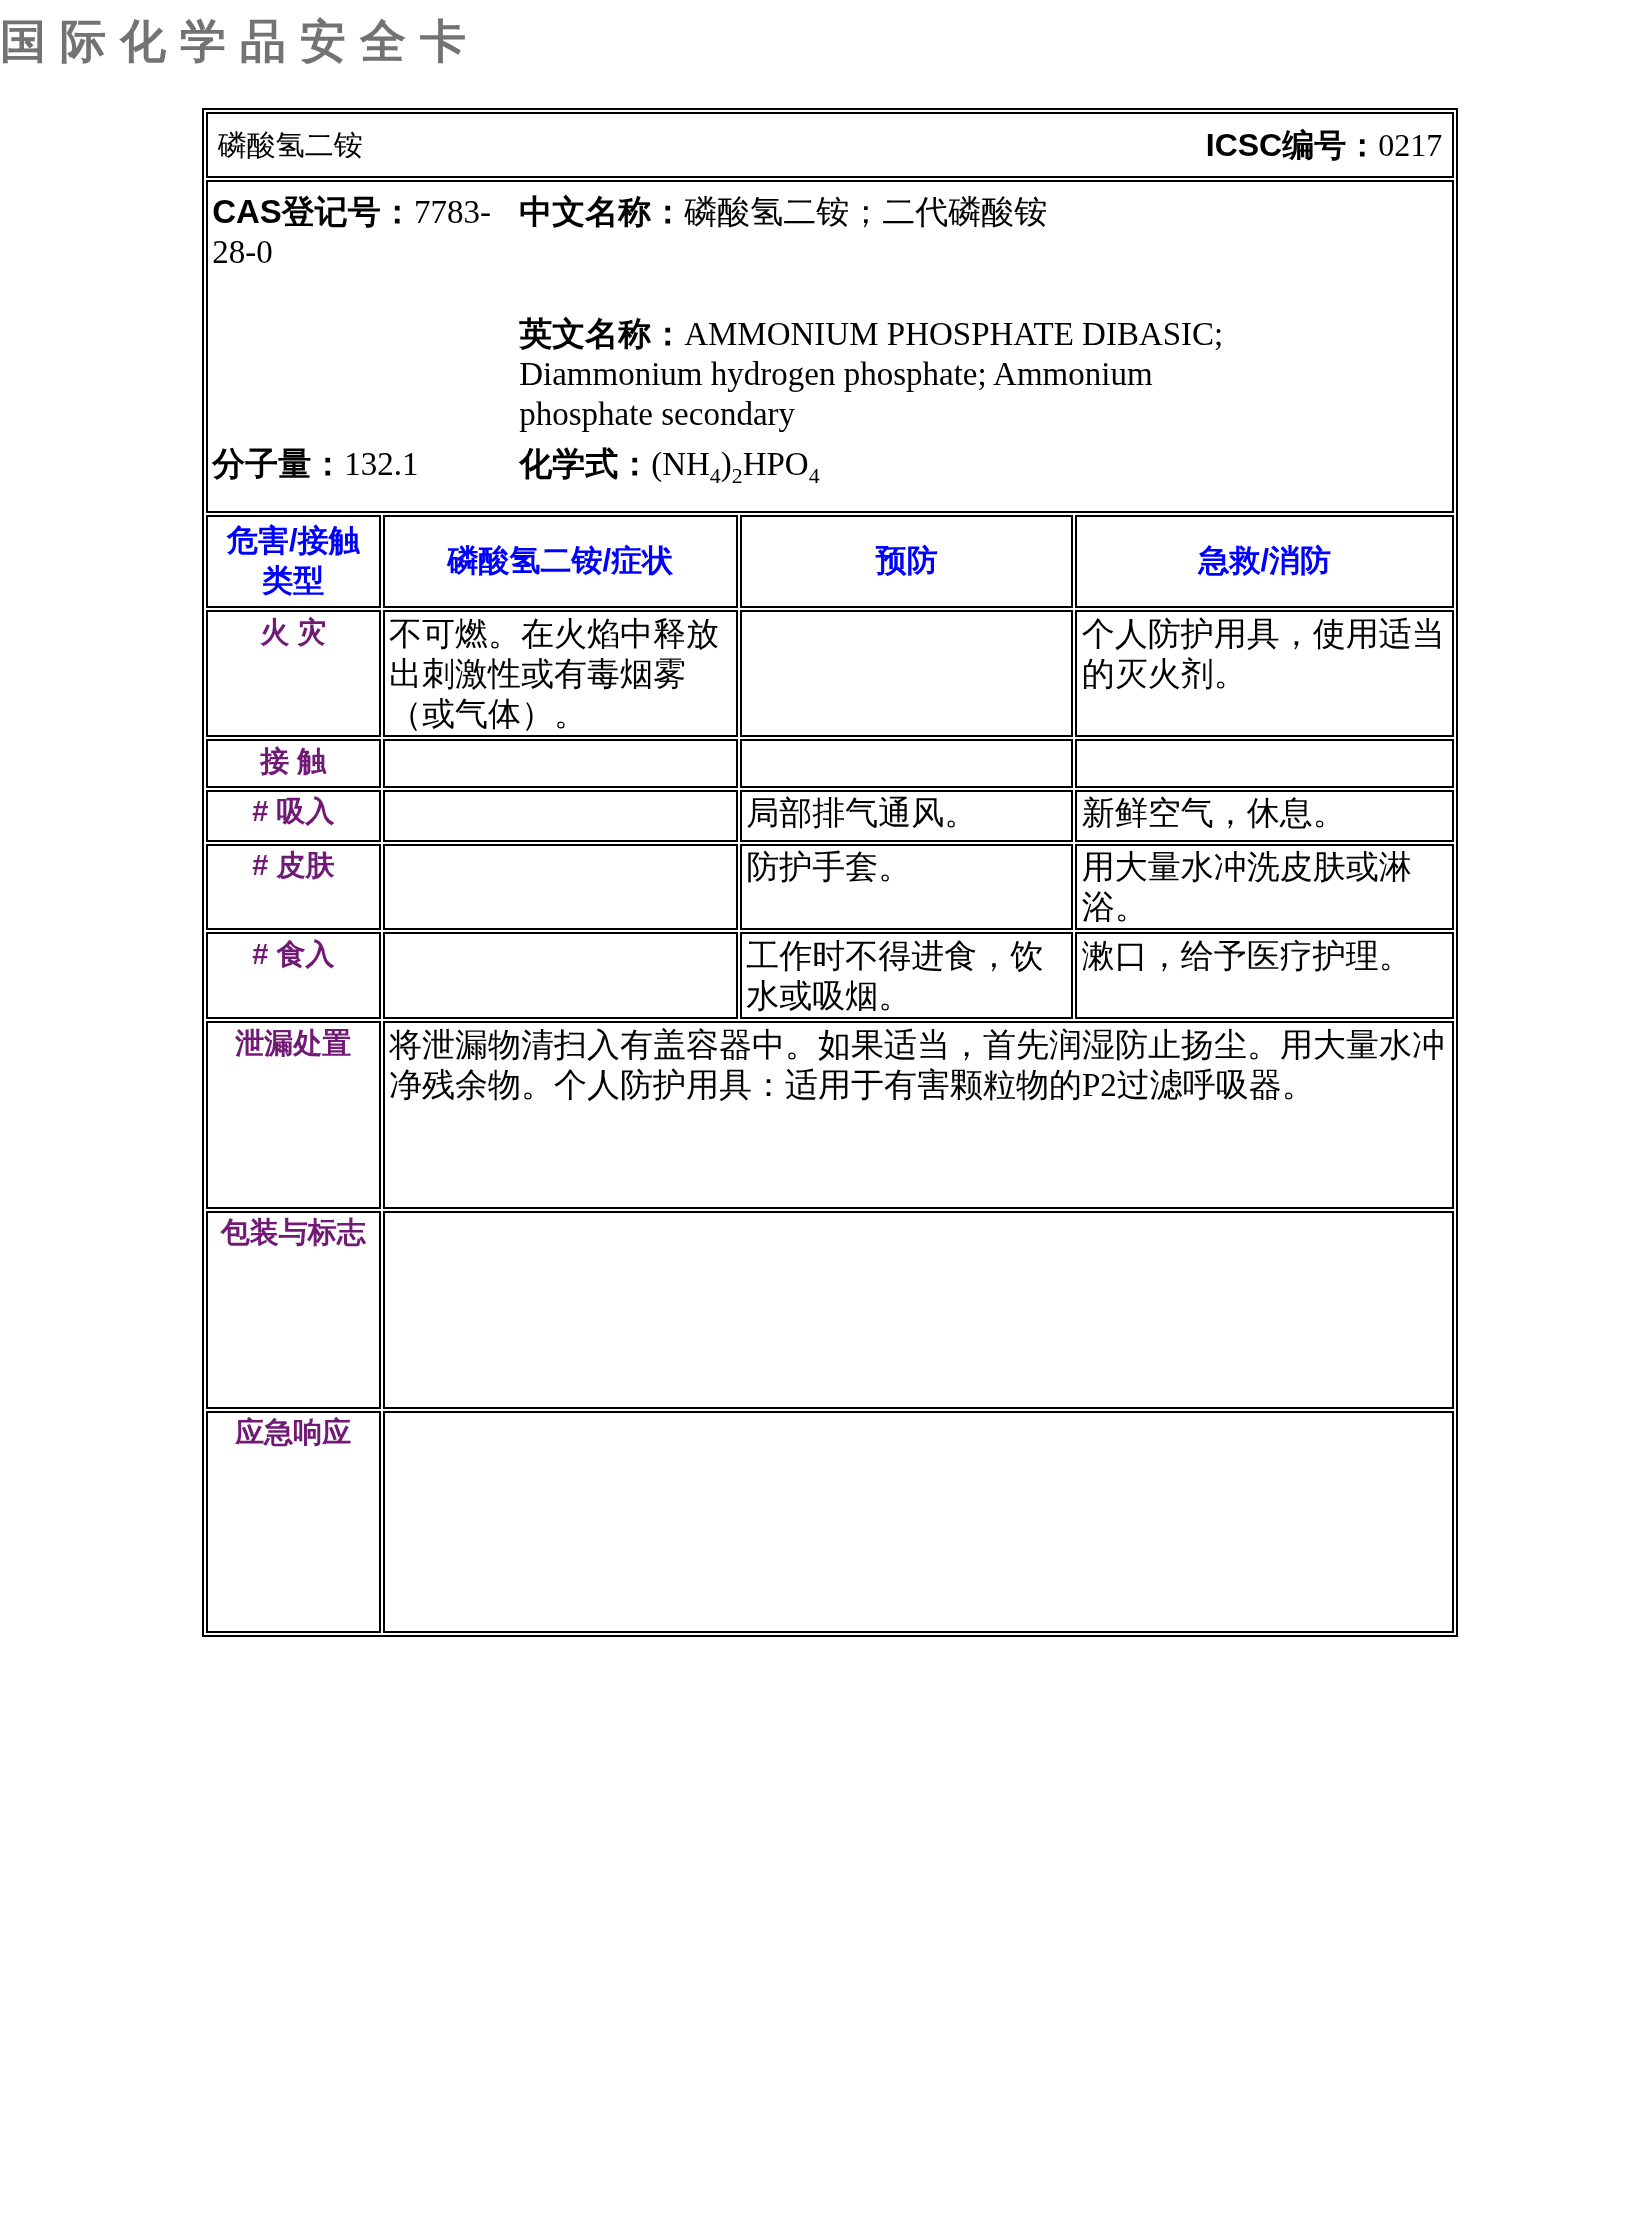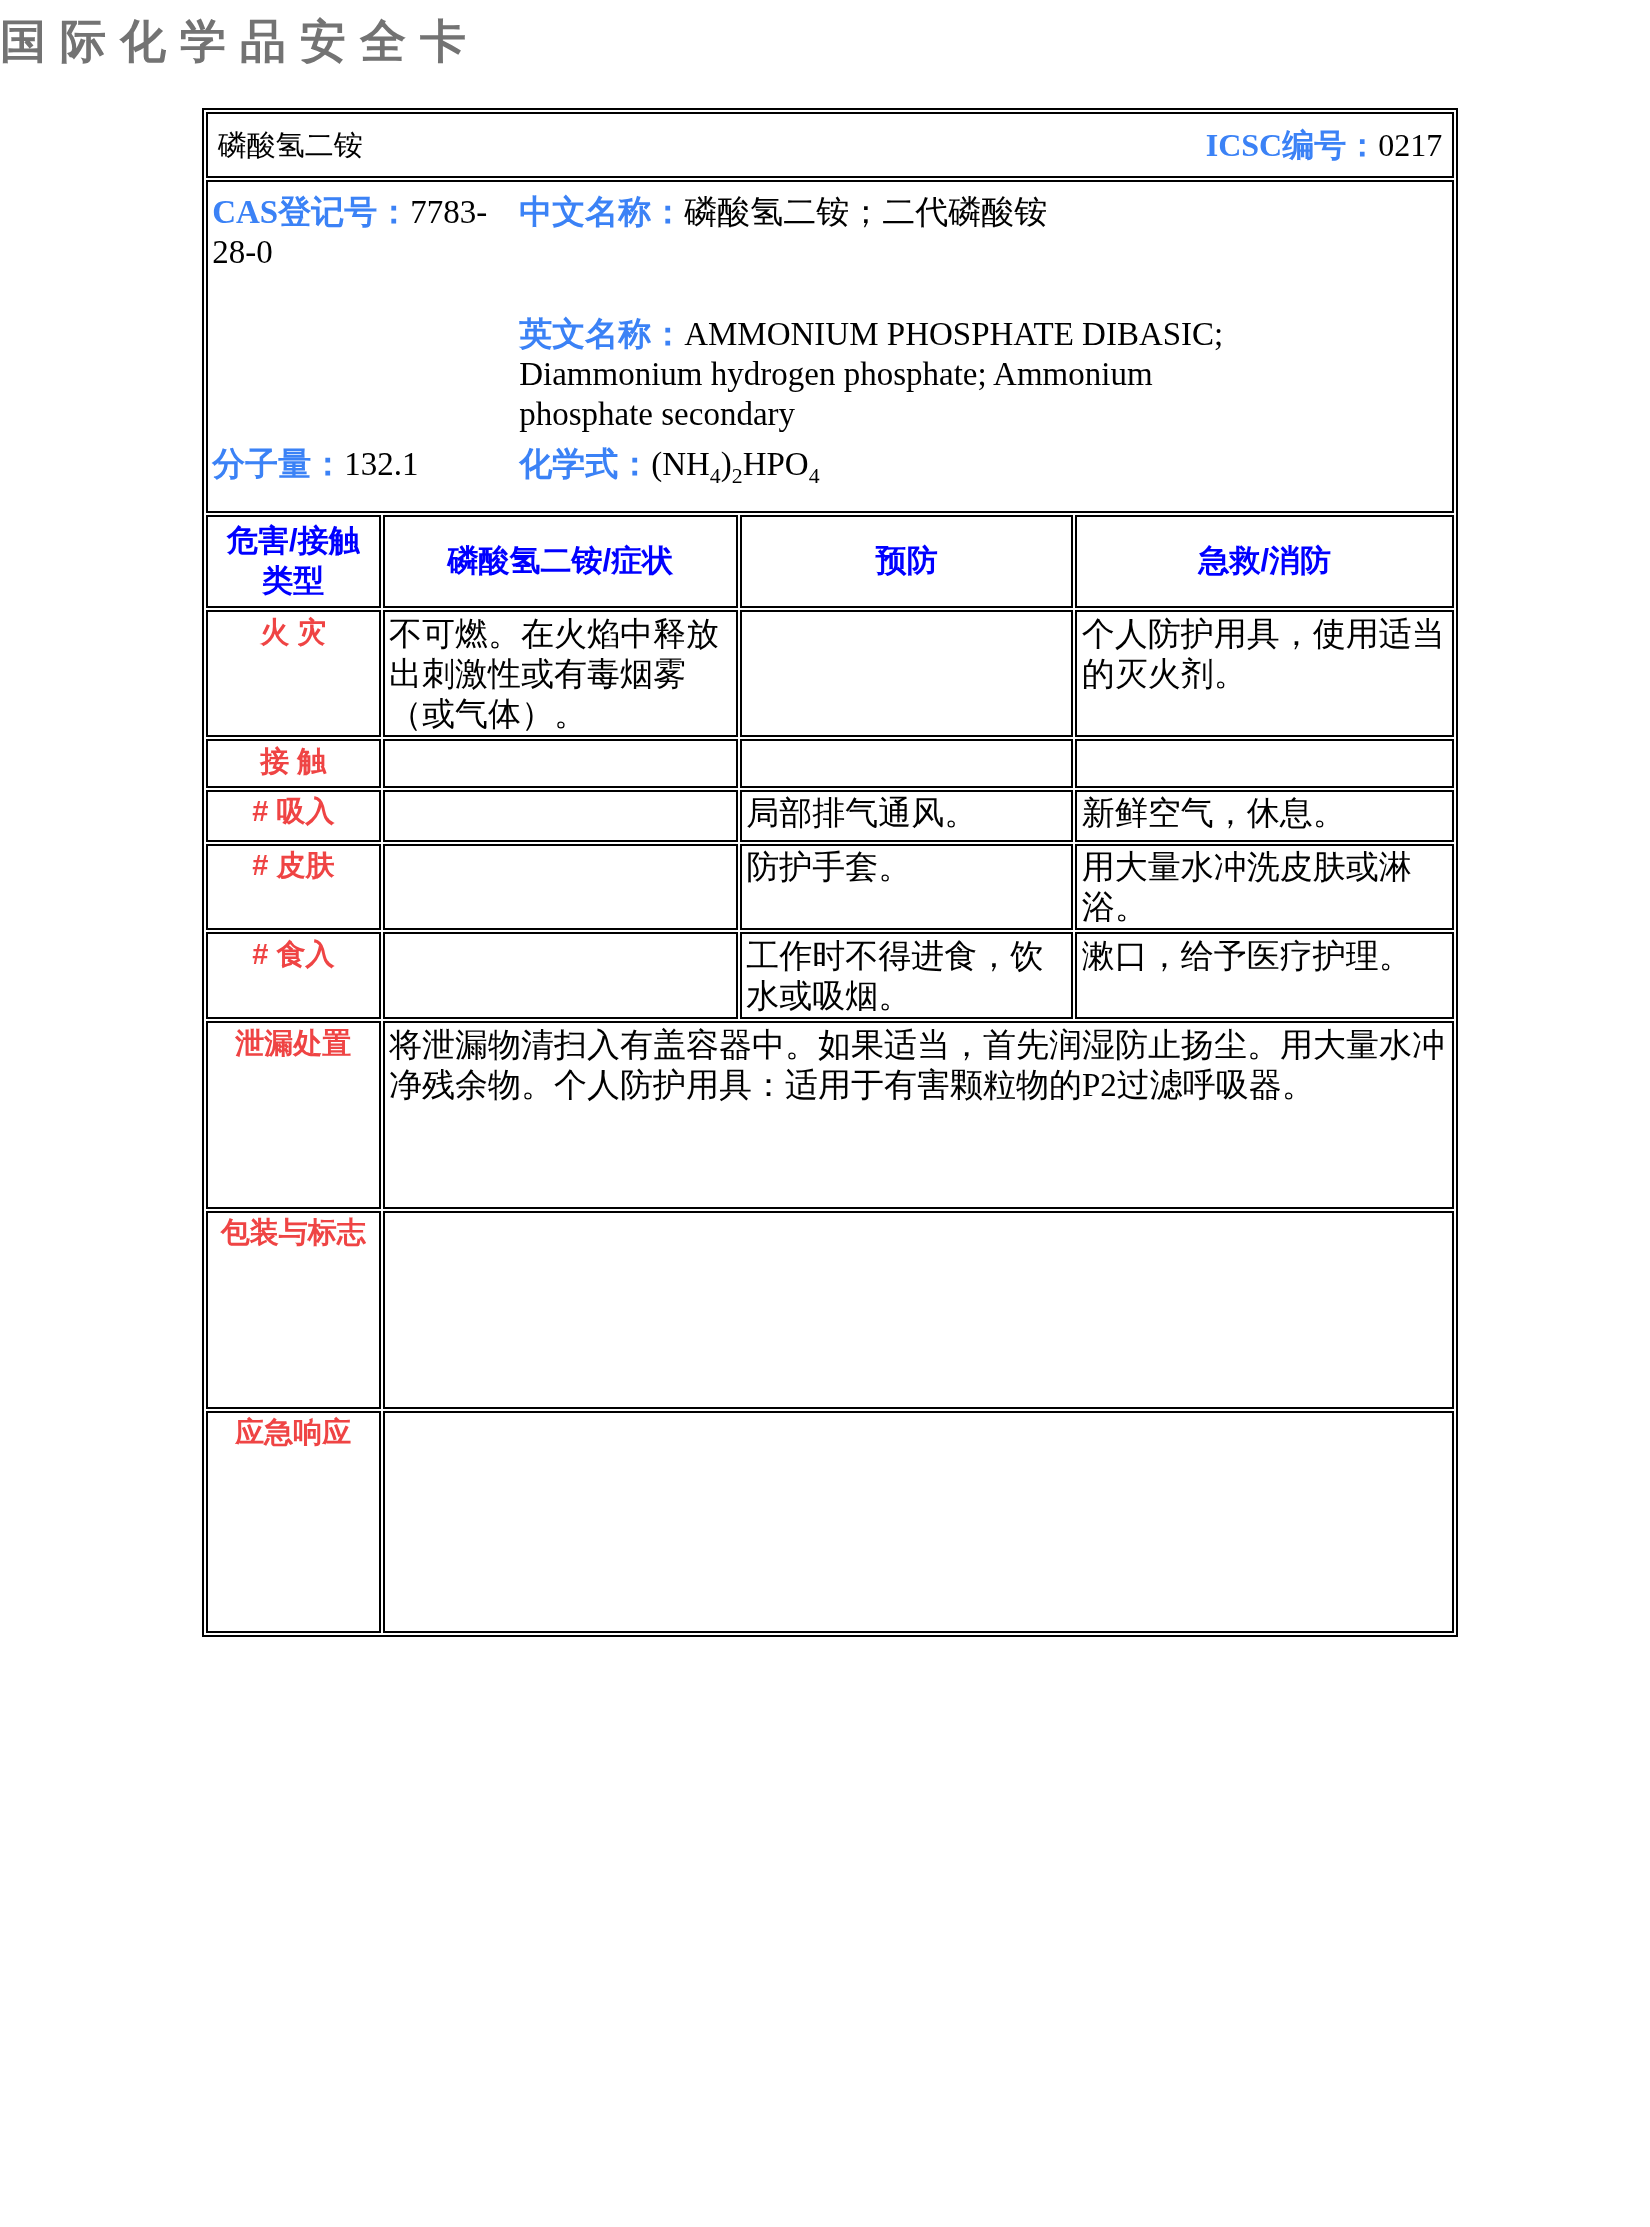--- a/index.html
+++ b/index.html
@@ -56,23 +56,23 @@
   col.c4 { width: 377px; }
 
   
   .txt {
     font-family: "Liberation Serif", "DejaVu Serif", serif;
     font-size: 33px;
     line-height: 40px;
     color: #000000;
   }
   .lbl {
-    font-family: Liberation Serif, serif;
+    font-family: Liberation Sans, sans-serif;
     font-weight: bold;
-    color: #3b82f6;
+    color: #000000;
   }
 
   
   tr.r-name td {
     height: 59px;
     vertical-align: middle;
   }
   .name-row {
     display: flex;
     justify-content: space-between;
@@ -120,21 +120,21 @@
   }
 
   
   td.type-cell {
     vertical-align: middle;
     text-align: center;
   }
   .type-label {
     font-family: "Liberation Sans", "DejaVu Sans", sans-serif;
     font-weight: bold;
-    color: #ef4444;
+    color: #701a75;
     font-size: 29px;
     line-height: 36px;
     white-space: nowrap;
   }
   tr.r-fire td      { height: 112px; }
   tr.r-explosion td { height: 42px; }
   tr.r-contact td   { height: 42px; }
   tr.r-inhal td     { height: 45px; }
   tr.r-skin td      { height: 75px; }
   tr.r-eyes td      { height: 113px; }

